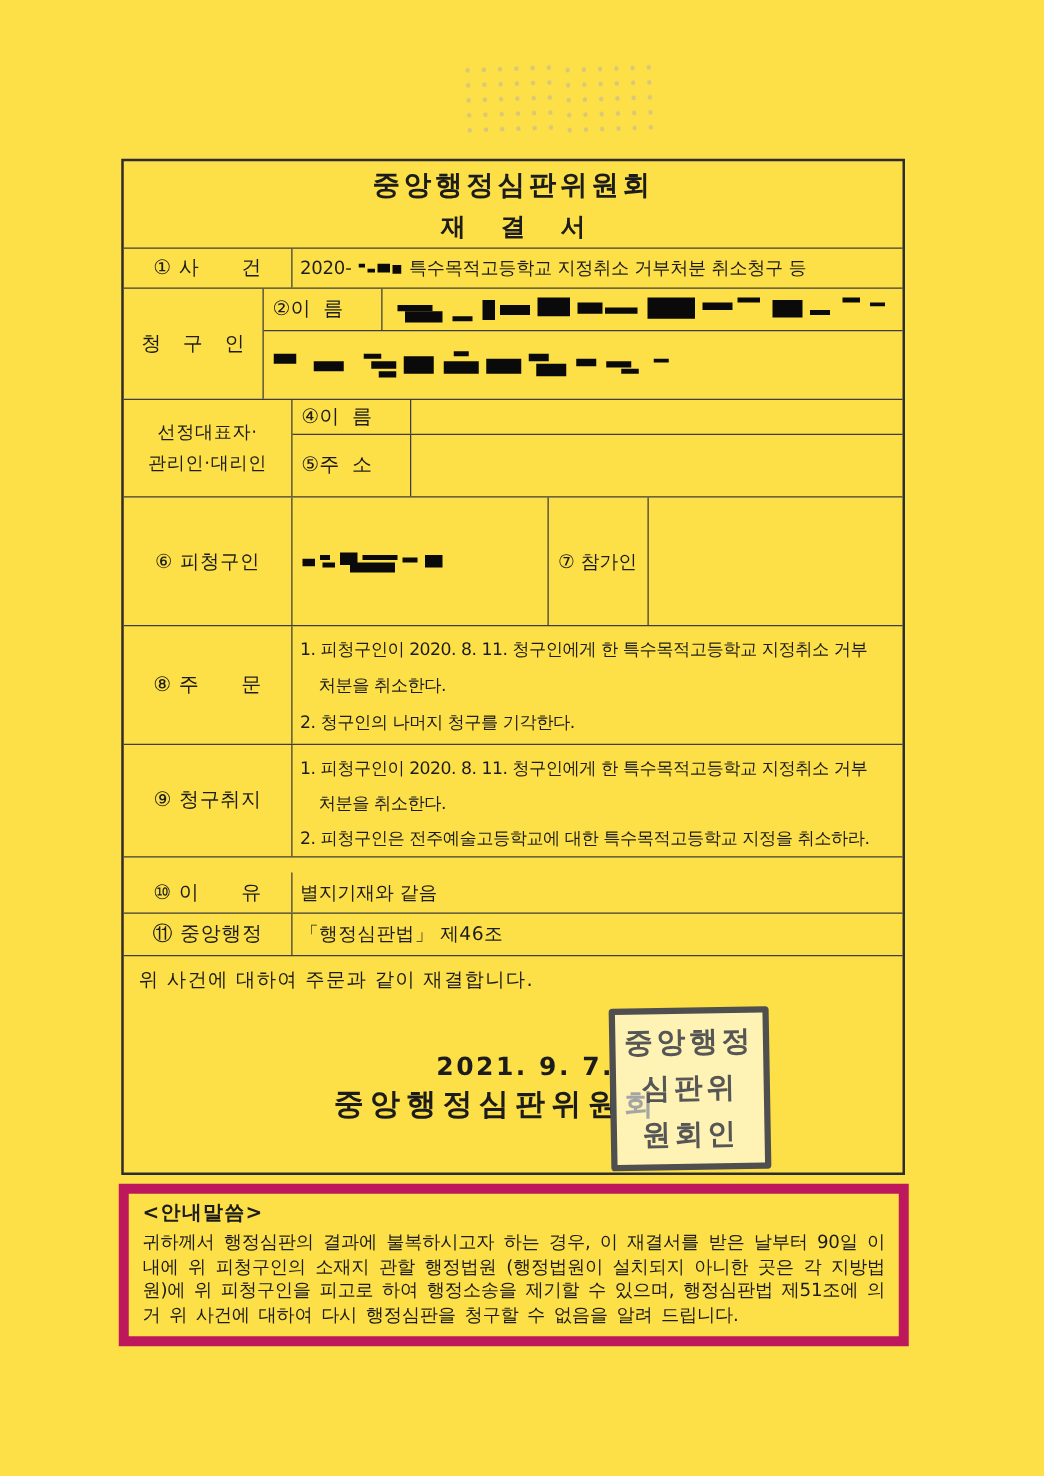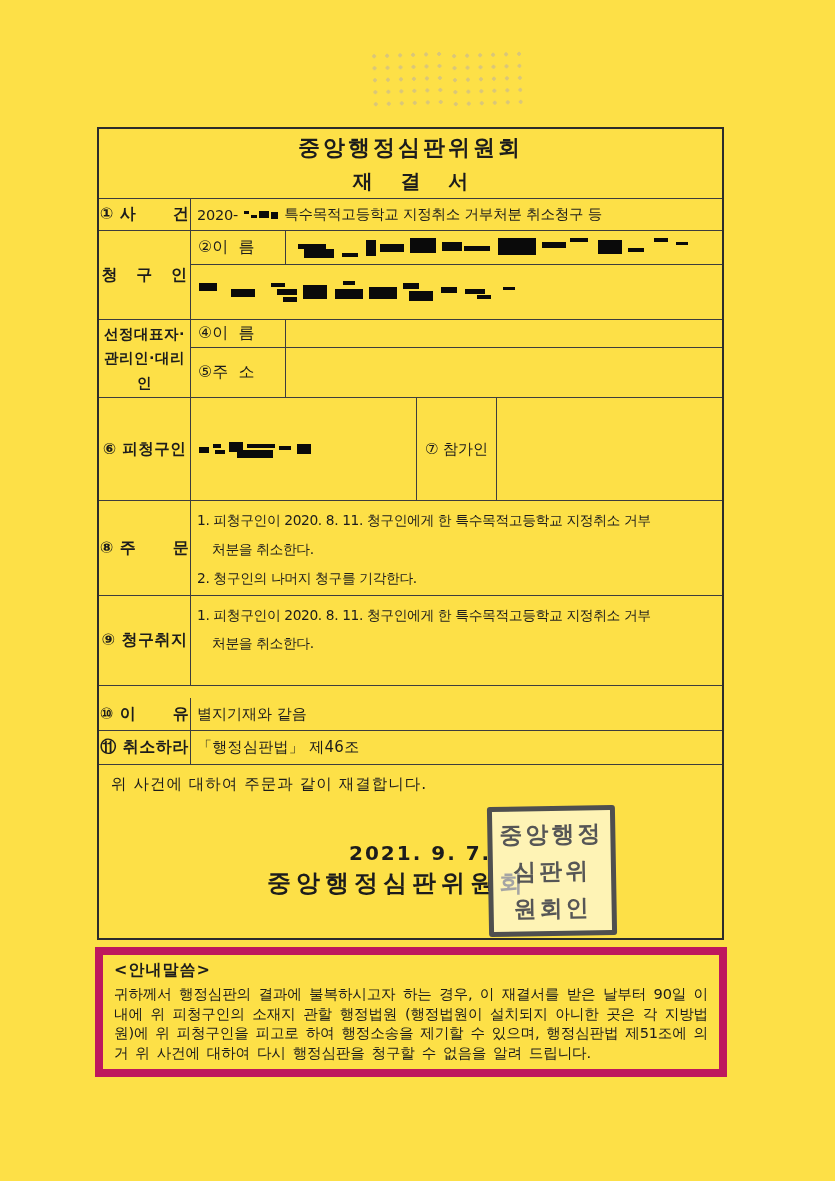--- a/index.html
+++ b/index.html
@@ -16,21 +16,21 @@
   }
   
   .tbl {
     position:absolute; left:97px; top:127px; width:627px; height:813px;
     border:2px solid #2c2c2c; display:flex; flex-direction:column;
   }
   .trow { display:flex; border-bottom:1.5px solid #3d3d3d; flex-shrink:0; }
   .trow.last { border-bottom:none; flex:1; }
   .cell { border-right:1.5px solid #3d3d3d; display:flex; align-items:center; overflow:hidden; }
   .cell.end { border-right:none; }
-  .lab  { width:92px; justify-content:center; font-size:16px; white-space:pre; letter-spacing:.5px;font-weight:bold; }
+  .lab  { width:135px; justify-content:center; font-size:16px; white-space:pre; letter-spacing:.5px; }
   .sub  { width:95px;  padding-left:7px; font-size:16px; white-space:pre; }
   .val  { flex:1; padding:0 6px; font-size:15px; }
   .titlecell { height:69px; flex-direction:column; justify-content:center; align-items:center; width:100%; border-right:none; display:flex; gap:5px; }
   .doct  { font-size:22px; font-weight:800; letter-spacing:3px; }
   .docs  { font-size:20px; font-weight:800; white-space:pre; }
   .grp   { flex:1; display:flex; flex-direction:column; }
   .subrow{ display:flex; flex:1; border-bottom:1.5px solid #3d3d3d; }
   .subrow:last-child { border-bottom:none; }
   .lab2  { font-size:14.5px; white-space:pre-line; text-align:center; line-height:1.7; letter-spacing:.5px; }
   .case-val { font-weight:500; letter-spacing:-.2px; display:flex; align-items:center; gap:5px; font-size:14.5px; }
@@ -180,30 +180,31 @@
         <div class="ind">처분을 취소한다.</div>
         <div>2. 청구인의 나머지 청구를 기각한다.</div>
       </div>
     </div>
 
     <div class="trow" style="height:90px;">
       <div class="cell lab">⑨ 청구취지</div>
       <div class="cell val end multiline" style="line-height:28px;">
         <div>1. 피청구인이 2020. 8. 11. 청구인에게 한 특수목적고등학교 지정취소 거부</div>
         <div class="ind">처분을 취소한다.</div>
+        <div>2. 피청구인은 전주예술고등학교에 대한 특수목적고등학교 지정을 취소하라.</div>
       </div>
     </div>
 
     <div class="trow" style="height:33px;margin-top:12px;">
       <div class="cell lab">⑩ 이      유</div>
       <div class="cell val end">별지기재와 같음</div>
     </div>
 
     <div class="trow" style="height:34px;">
-      <div class="cell lab">⑪ 취소하라</div>
+      <div class="cell lab">⑪ 중앙행정</div>
       <div class="cell val end basis">「행정심판법」  제46조</div>
     </div>
 
     <div class="trow last closing">
       <div class="stmt">위 사건에 대하여 주문과 같이 재결합니다.</div>
       <div class="date">2021. 9. 7.</div>
       <div class="sig">중앙행정심판위원회</div>
       <div class="seal">
         <div>중앙행정</div>
         <div>심판위</div>

